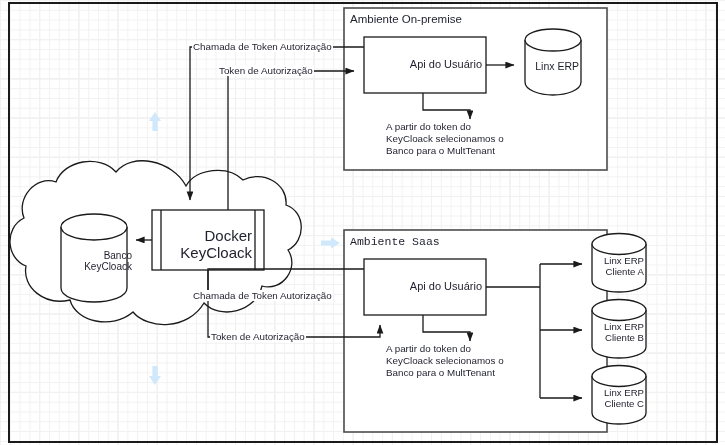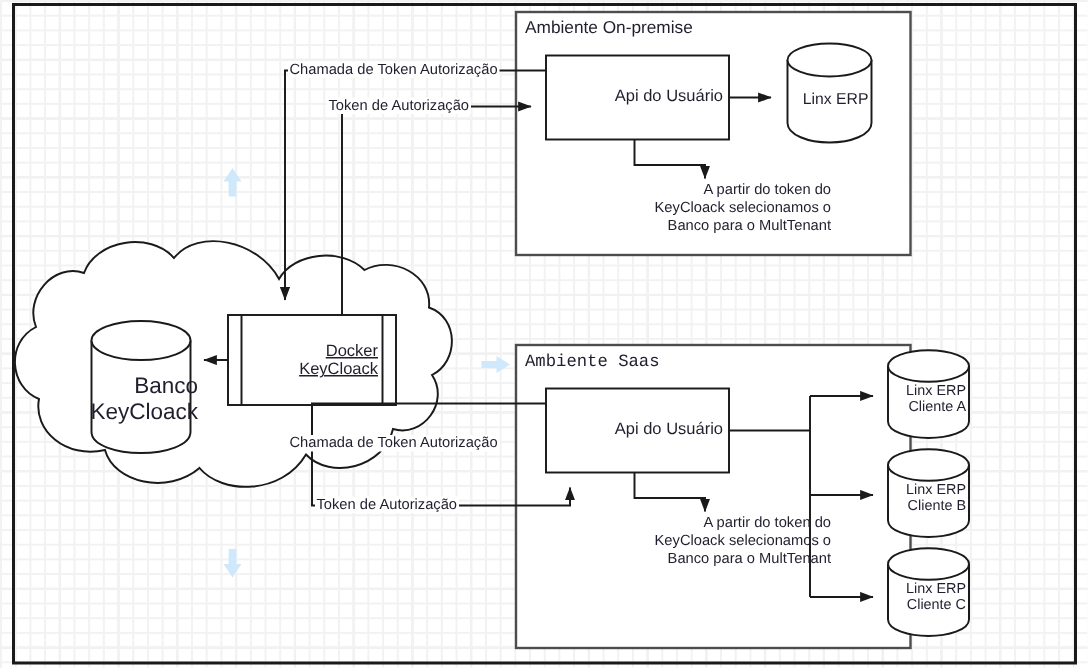--- a/index.html
+++ b/index.html
@@ -33,21 +33,21 @@
     pointer-events:none;
   }
   .container-title{
     position:absolute;color:#1f1f2e;font-size:11.5px;
   }
   .edge-label{
     position:absolute;color:#1f1f2e;font-size:9.8px;white-space:nowrap;
     background:#ffffff;padding:0 1px;
   }
   .note-label{
-    position:absolute;color:#1f1f2e;font-size:9.8px;text-align:right;
+    position:absolute;color:#1f1f2e;font-size:9.8px;text-align:left;
     line-height:1.22;white-space:pre-line;
   }
   .hit{position:absolute;}
 </style>
 </head>
 <body>
 
 <div id="canvas">
 
   <svg class="svg-layer" viewBox="0 0 725 445" xmlns="http://www.w3.org/2000/svg">
@@ -140,23 +140,23 @@
       <path d="M 155,385 L 149,376 L 152.4,376 L 152.4,366 L 157.6,366 L 157.6,376 L 161,376 Z"></path>
       <path d="M 340,243 L 331,237.4 L 331,240.6 L 321,240.6 L 321,245.4 L 331,245.4 L 331,248.6 Z"></path>
     </g>
   </svg>
 
   <div id="outer-frame"></div>
 
   <div class="container-title" style="left:350px;top:13px;">Ambiente On-premise</div>
   <div class="container-title" style="left:350px;top:235px;font-family:Liberation Mono, monospace;">Ambiente Saas</div>
 
-  <div class="node-label" style="left:56px;top:250px;width:76px;font-size:15px;">Banco
+  <div class="node-label" style="left:56px;top:250px;width:76px;font-size:10px;">Banco
 KeyCloack</div>
-  <div class="node-label" style="left:164px;top:228px;width:88px;font-size:11px;text-decoration:underline;">Docker
+  <div class="node-label" style="left:164px;top:228px;width:88px;font-size:15px;">Docker
 KeyCloack</div>
 
   <div class="node-label" style="left:368px;top:58px;width:114px;font-size:11px;">Api do Usuário</div>
   <div class="node-label" style="left:527px;top:61px;width:52px;font-size:10.5px;">Linx ERP</div>
   <div class="note-label" style="left:386px;top:121px;width:168px;">A partir do token do
 KeyCloack selecionamos o
 Banco para o MultTenant</div>
 
   <div class="node-label" style="left:368px;top:280px;width:114px;font-size:11px;">Api do Usuário</div>
   <div class="node-label" style="left:594px;top:256px;width:50px;font-size:9.6px;">Linx ERP

